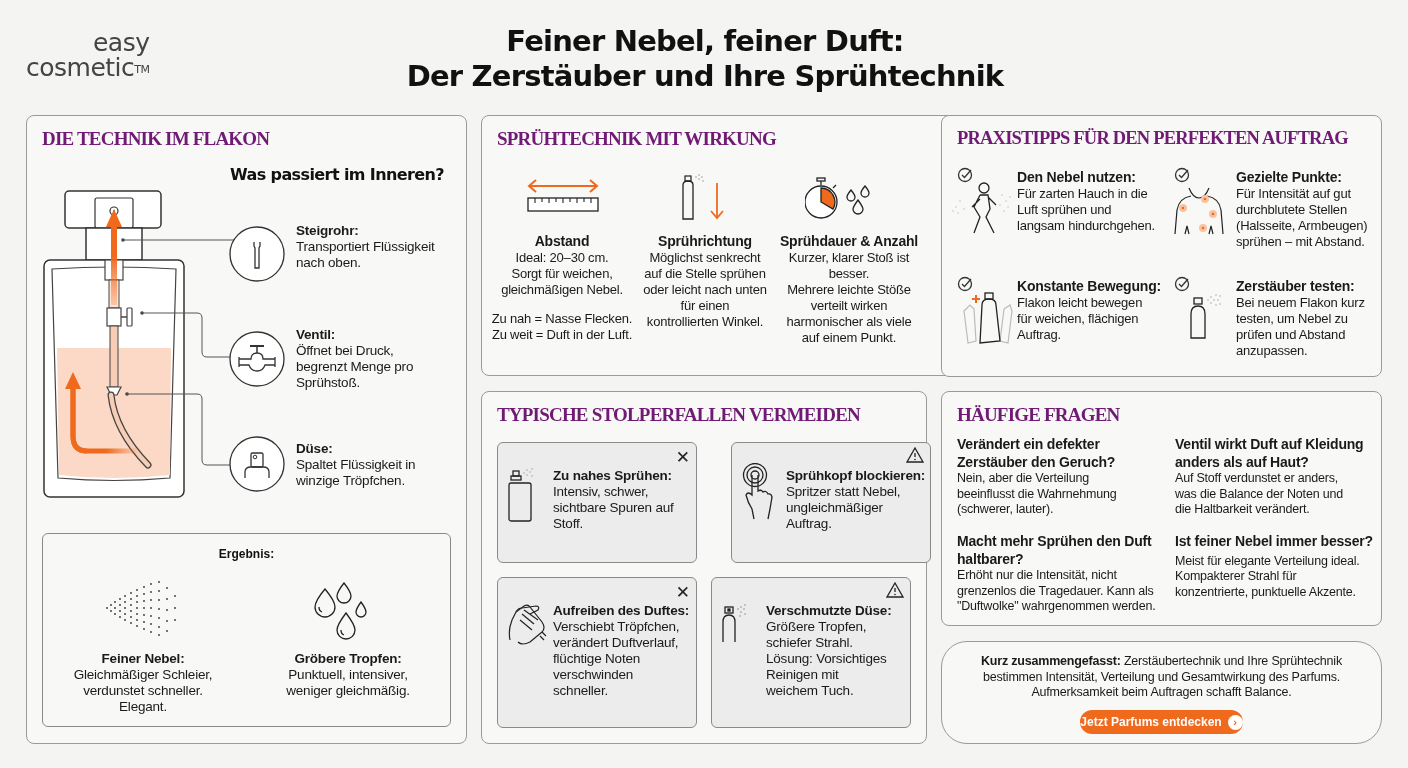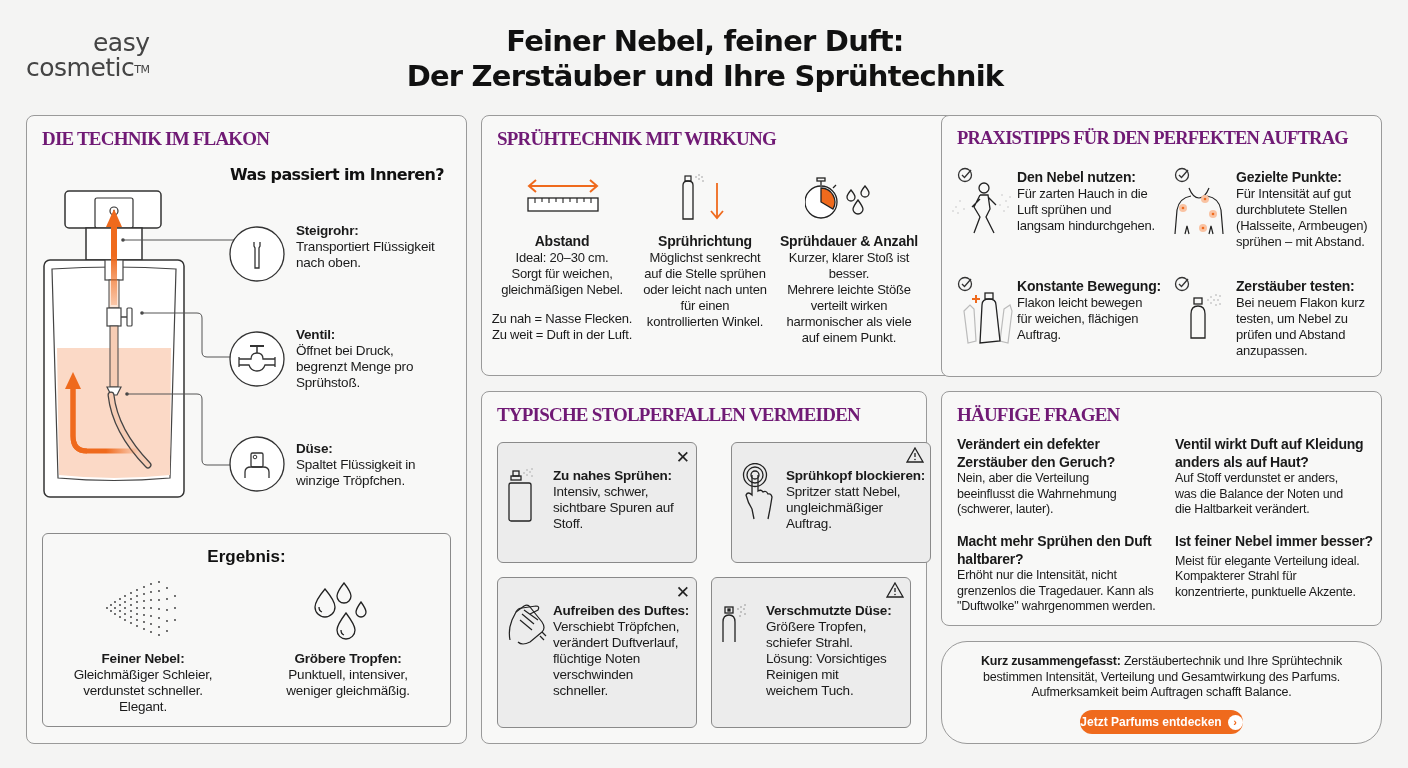--- a/index.html
+++ b/index.html
@@ -145,21 +145,21 @@
       <circle cx="26" cy="21" r="1.8" fill="none" stroke="#333" stroke-width="1"></circle>
       <path d="M16 42 L16 36 Q16 31 22 31 L34 31 Q40 31 40 36 L40 42" fill="none" stroke="#333" stroke-width="1.3"></path>
       </svg>
   </div>
   <div class="abs txt" style="left:269px; top:325px;">
     <b>Düse:</b><br>
     <span>Spaltet Flüssigkeit in</span><br><span>winzige Tröpfchen.</span>
   </div>
 
   <div class="abs" style="left:15px; top:417px; width:409px; height:194px; border:1.3px solid #8a8a8a; border-radius:6px; background:#f8f8f7;">
-    <div class="abs center" style="left:0; width:100%; top:13px; font-size:17px; font-weight:bold;">Ergebnis:</div>
+    <div class="abs center" style="left:0; width:100%; top:13px; font-size:12px; font-weight:bold;">Ergebnis:</div>
     <div class="abs icon" style="left:60px; top:40px;">
       <svg width="80" height="68" viewBox="0 0 80 68">
         <g fill="#333">
           <circle cx="4" cy="34" r="0.9"></circle>
             <circle cx="8" cy="31" r="0.9"></circle>
             <circle cx="8" cy="37" r="0.9"></circle>
           <circle cx="12" cy="28" r="0.9"></circle>
             <circle cx="12" cy="34" r="0.9"></circle>
             <circle cx="12" cy="40" r="0.9"></circle>
           <circle cx="17" cy="25" r="0.9"></circle>

